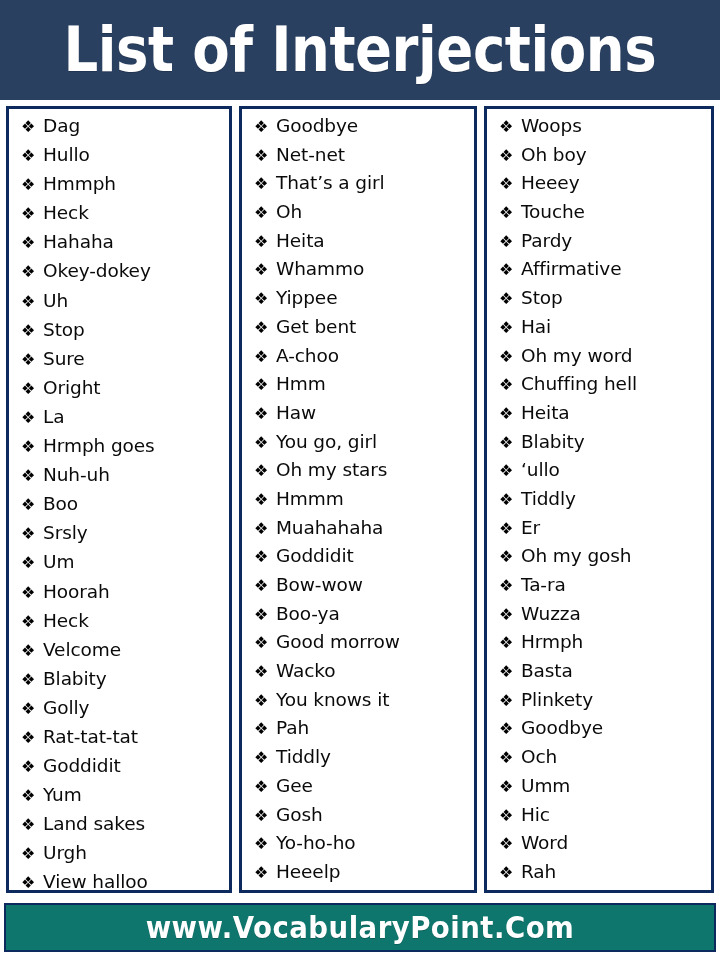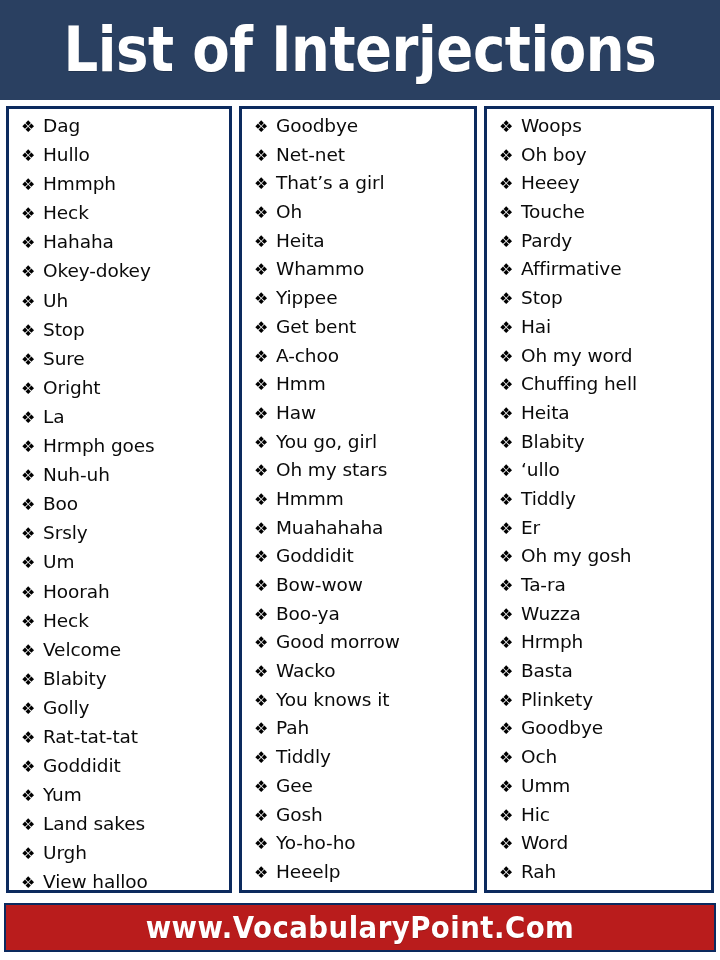--- a/index.html
+++ b/index.html
@@ -104,21 +104,21 @@
     letter-spacing: -0.1px;
   }
 
   
   .footer-band {
     position: absolute;
     left: 4px;
     top: 903px;
     width: 712px;
     height: 49px;
-    background: #b91c1c;
+    background: #0f766e;
     border: 2px solid #0c2a5e;
     box-sizing: border-box;
     display: flex;
     align-items: center;
     justify-content: center;
     overflow: hidden;
   }
   .footer-text {
     color: #ffffff;
     font-family: "DejaVu Sans", "Liberation Sans", sans-serif;

